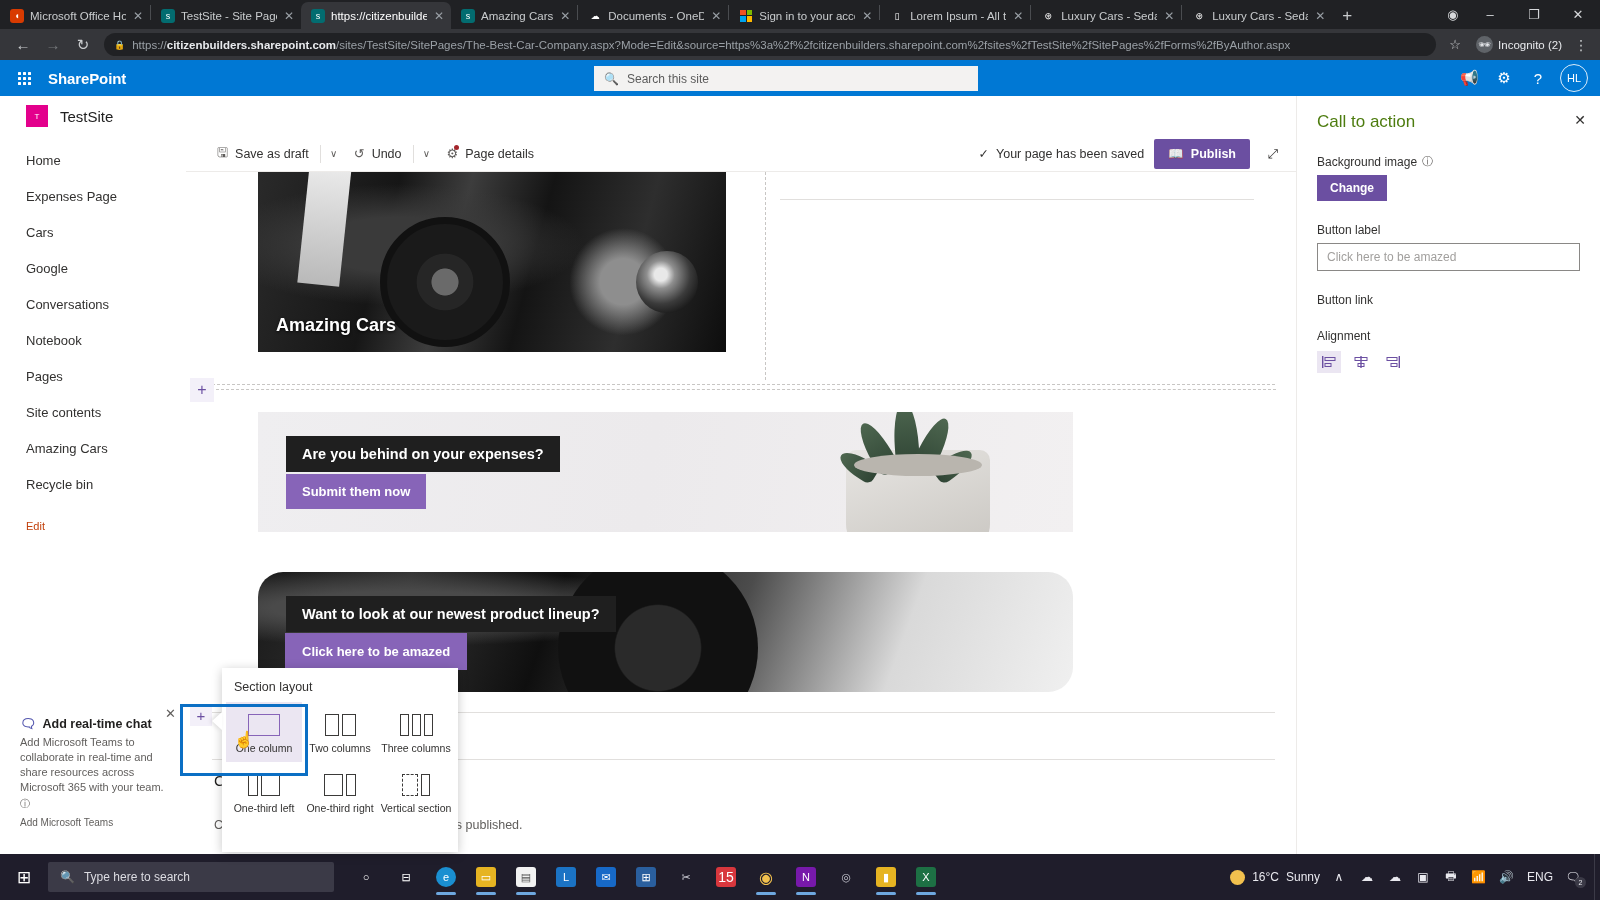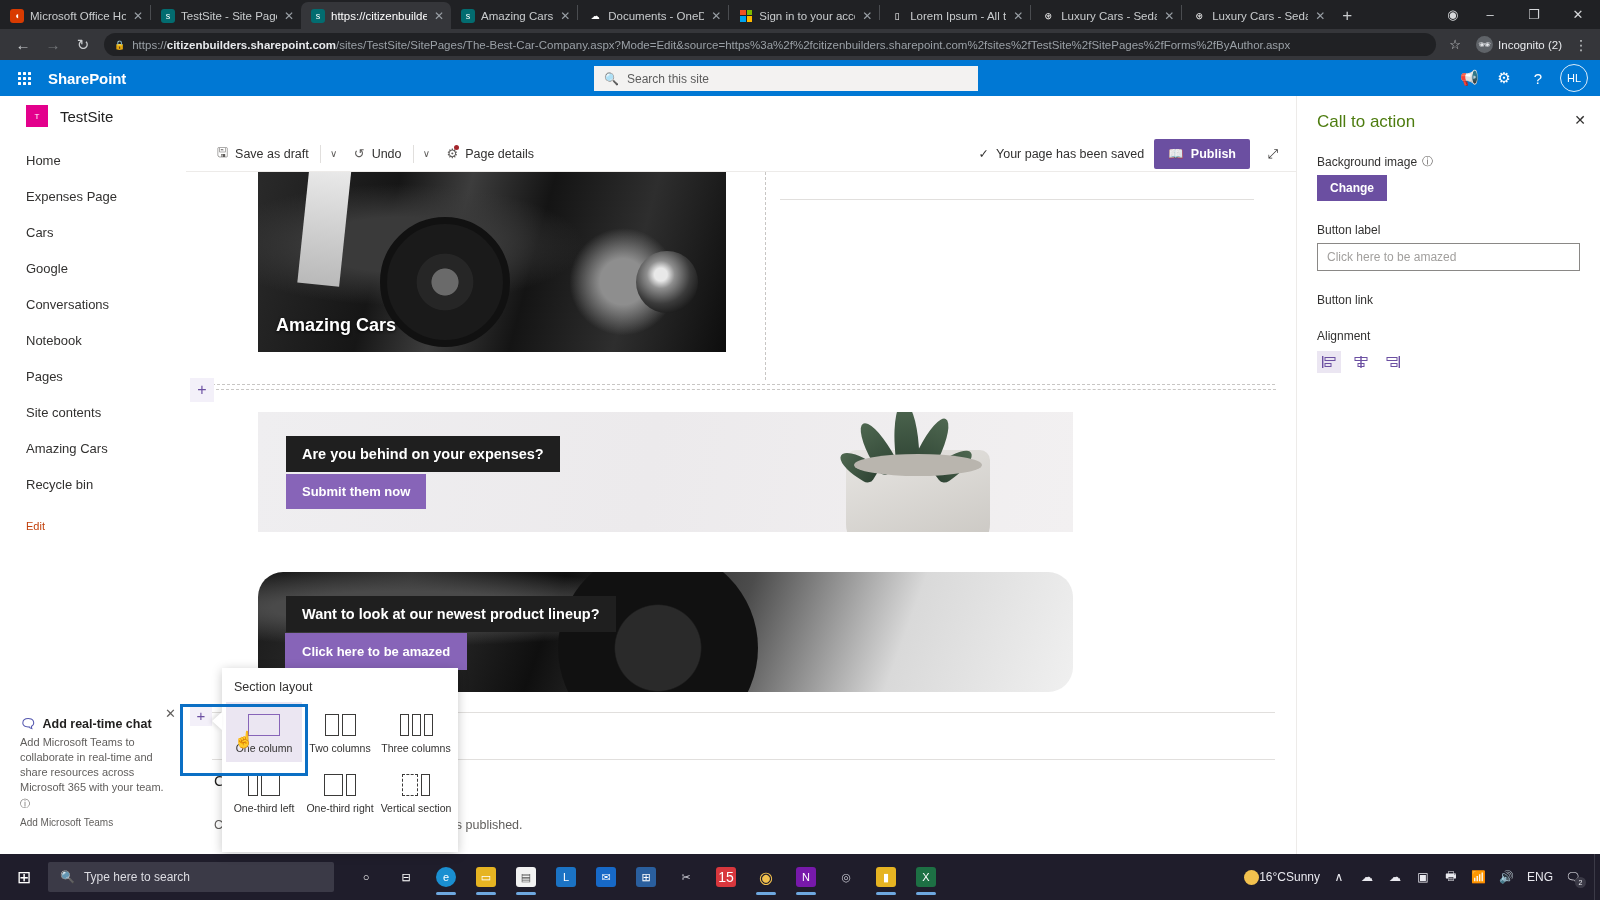--- a/index.html
+++ b/index.html
@@ -344,21 +344,21 @@
   .tb-ic {
     width: 36px; height: 40px; display:flex; align-items:center; justify-content:center;
     font-size: 15px; position:relative;
   }
   .tb-ic .sq { width: 20px; height: 20px; border-radius: 3px; display:flex;align-items:center;justify-content:center; font-size:11px; color:#fff;}
   .tb-ic.run::after {
     content:''; position:absolute; bottom: 2px; left: 8px; width: 20px; height: 3px;
     background:#6ea8e0; border-radius:2px;
   }
   .tb-right { margin-left:auto; display:flex; align-items:center; gap: 10px; padding-right: 12px; font-size: 12px; color:#e9e9ef;}
-  .tb-weather { display:flex; align-items:center; }
+  .tb-weather { display:flex; align-items:center; gap: 7px; }
   .tb-sun { width: 15px; height: 15px; border-radius:50%; background:#f2c14e; }
   .tray-ic { width: 18px; text-align:center; font-size: 12px; color:#e9e9ef; }
   .tray-badge { position:relative; }
   .tray-badge .bdg {
     position:absolute; right:-4px; bottom:-4px; background:#3b3a47; border-radius:50%;
     width: 11px; height: 11px; font-size: 7px; display:flex;align-items:center;justify-content:center;
   }
   .show-desktop { width: 6px; height: 46px; border-left: 1px solid #3b3a47; }
 </style>
 </head>

